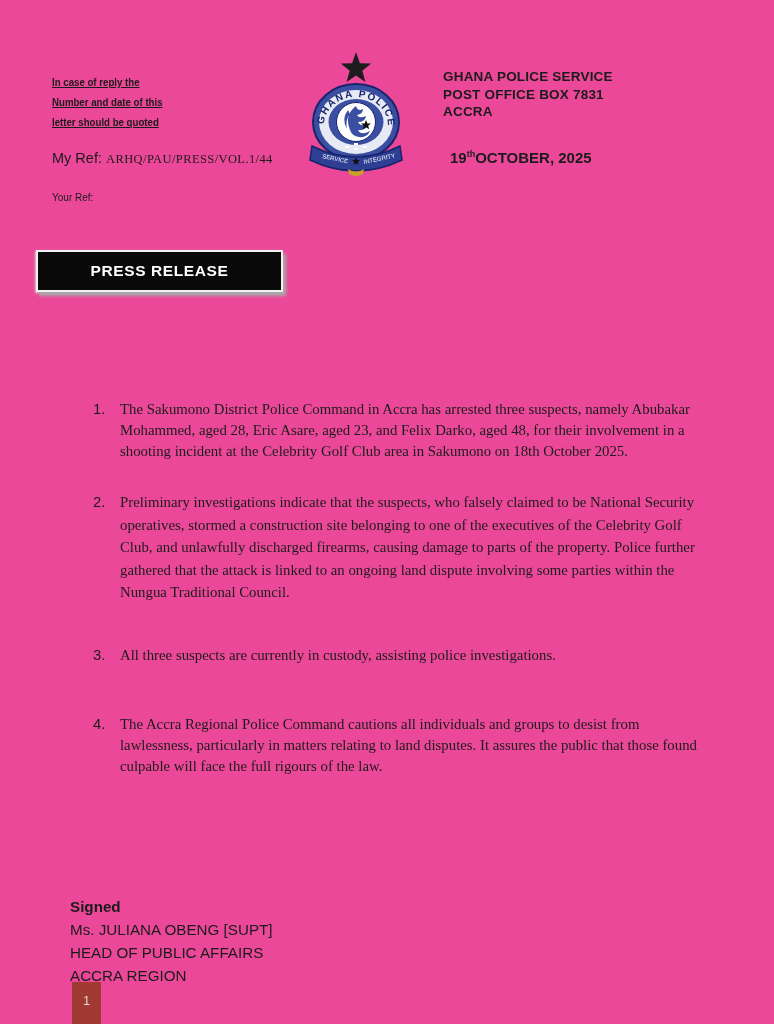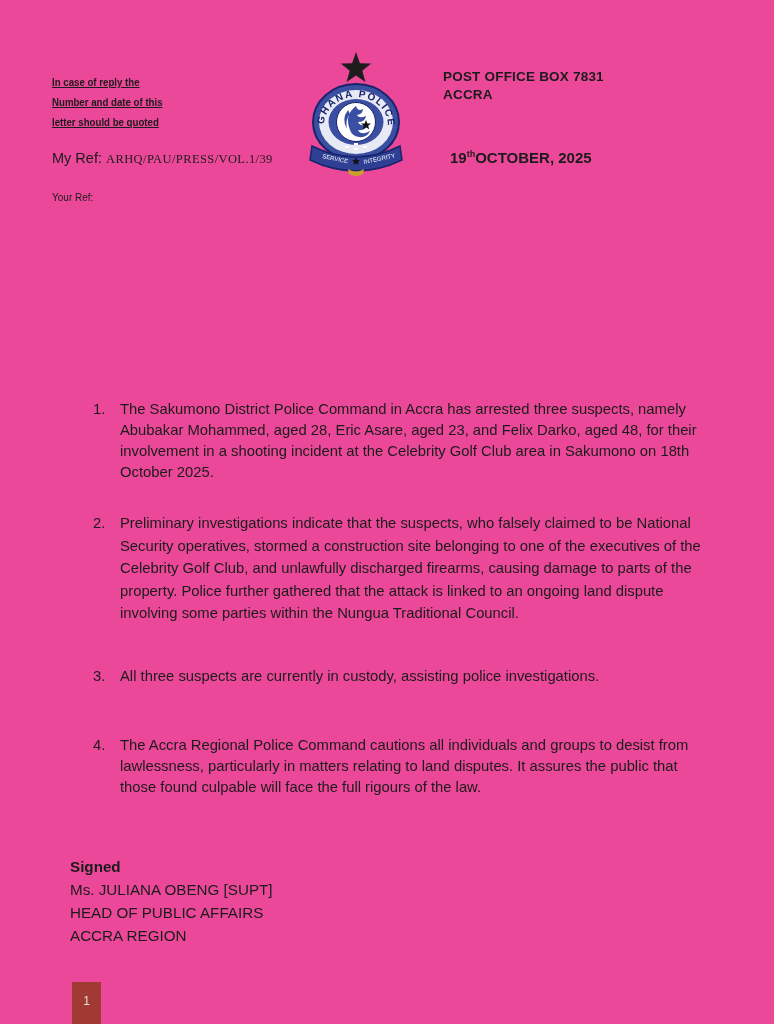--- a/index.html
+++ b/index.html
@@ -36,28 +36,28 @@
 
   
   .title{position:absolute;left:0;top:334px;width:774px;text-align:center;
         font-size:16.5px;font-weight:bold;line-height:26px;}
   .title span{display:block;text-decoration:underline;text-underline-offset:3px;}
 
   
   .list{position:absolute;left:93px;top:399px;width:612px;}
   .item{display:flex;font-size:14.8px;line-height:21px;}
   .item .num{width:27px;flex:none;}
-  .item .txt{flex:1;}
+  .item .txt{flex:1;font-family:Liberation Serif, serif;}
   .item-1{margin-bottom:29px;}
   .item-2{line-height:22.6px;margin-bottom:41px;}
   .item-3{margin-bottom:48px;}
 
   
   .sig{position:absolute;left:70px;top:855px;font-size:15.2px;line-height:23px;}
-  .sig .b{font-weight:bold;}
+  .sig .b{font-weight:bold;margin-top:40px;}
   .sig span{display:block;}
 
   
   .pagenum{position:absolute;left:72px;top:982px;width:29px;height:42px;
         background:#a23a34;color:#e8dcd6;font-size:12px;
         display:flex;align-items:flex-start;justify-content:center;padding-top:12px;
         box-sizing:border-box;}
 </style>
 </head>
 <body>
@@ -93,35 +93,39 @@
     </g>
 
     <path d="M12 96 Q56 118 100 96 L102 110 Q56 132 10 110 Z" fill="#2e3f94" stroke="#18246b" stroke-width="1.5"></path>
     <text x="22" y="108" font-size="6" fill="#ffffff" transform="rotate(12 22 108)" font-family="Liberation Sans, sans-serif">SERVICE</text>
     <text x="64" y="114" font-size="6" fill="#ffffff" transform="rotate(-12 64 114)" font-family="Liberation Sans, sans-serif">INTEGRITY</text>
     <polygon fill="#111" points="56,107 57.2,110 60,110.2 57.8,112 58.6,115 56,113.2 53.4,115 54.2,112 52,110.2 54.8,110"></polygon>
     <path d="M48 119 q8 5 16 0 l-1 5 q-7 4 -14 0 z" fill="#c9a227"></path>
   </svg>
 
   <div class="hdr-right">
+    <span>GHANA POLICE SERVICE</span>
     <span>POST OFFICE BOX 7831</span>
     <span>ACCRA</span>
   </div>
 
   <div class="myref">
     <span>My Ref:</span>
-    <span class="code">ARHQ/PAU/PRESS/VOL.1/39</span>
+    <span class="code">ARHQ/PAU/PRESS/VOL.1/44</span>
   </div>
   <div class="date">
     <span>19</span><sup>th</sup><span class="rest">OCTOBER, 2025</span>
   </div>
   <div class="yourref">
     <span>Your Ref:</span>
   </div>
 
+  <div class="banner">
+    <span>PRESS RELEASE</span>
+  </div>
 
 
   <div class="list">
     <div class="item item-1">
       <span class="num">1.</span>
       <span class="txt">The Sakumono District Police Command in Accra has arrested three suspects, namely Abubakar Mohammed, aged 28, Eric Asare, aged 23, and Felix Darko, aged 48, for their involvement in a shooting incident at the Celebrity Golf Club area in Sakumono on 18th October 2025.</span>
     </div>
     <div class="item item-2">
       <span class="num">2.</span>
       <span class="txt">Preliminary investigations indicate that the suspects, who falsely claimed to be National Security operatives, stormed a construction site belonging to one of the executives of the Celebrity Golf Club, and unlawfully discharged firearms, causing damage to parts of the property. Police further gathered that the attack is linked to an ongoing land dispute involving some parties within the Nungua Traditional Council.</span>

